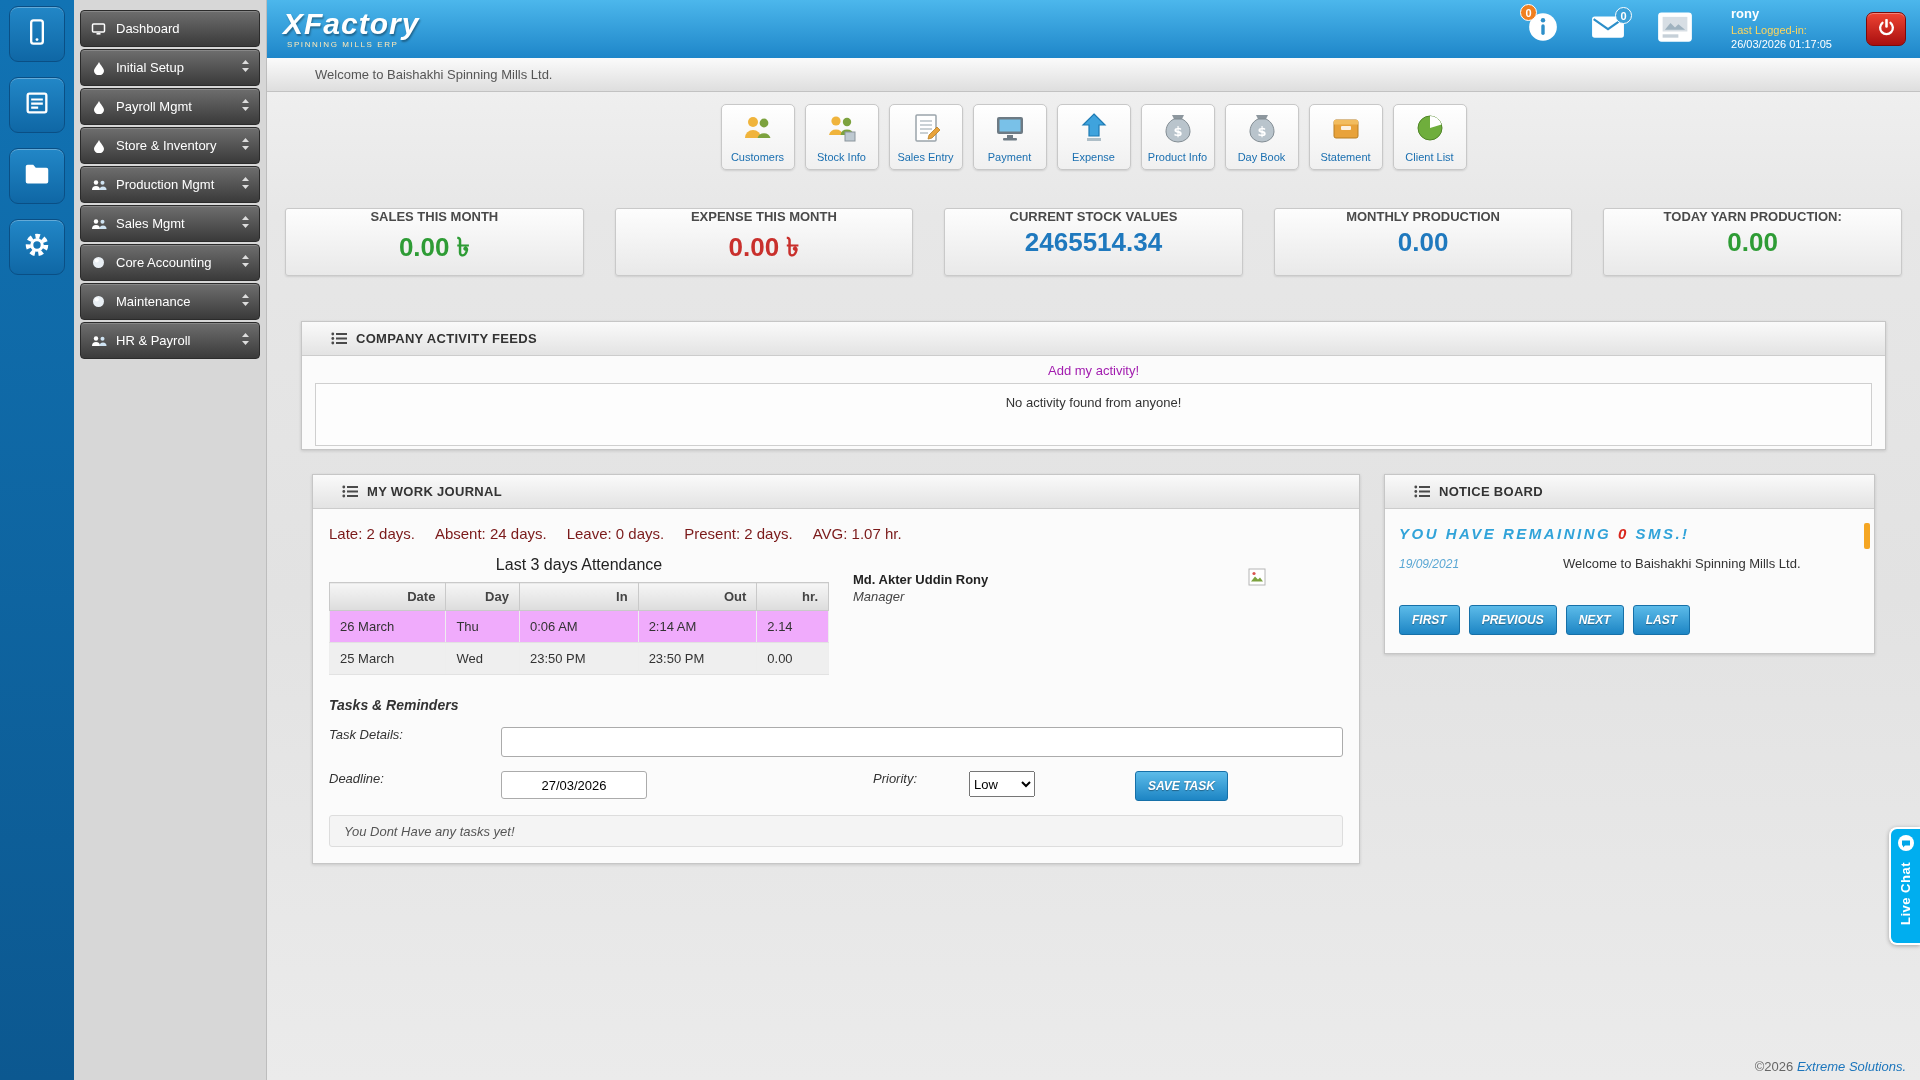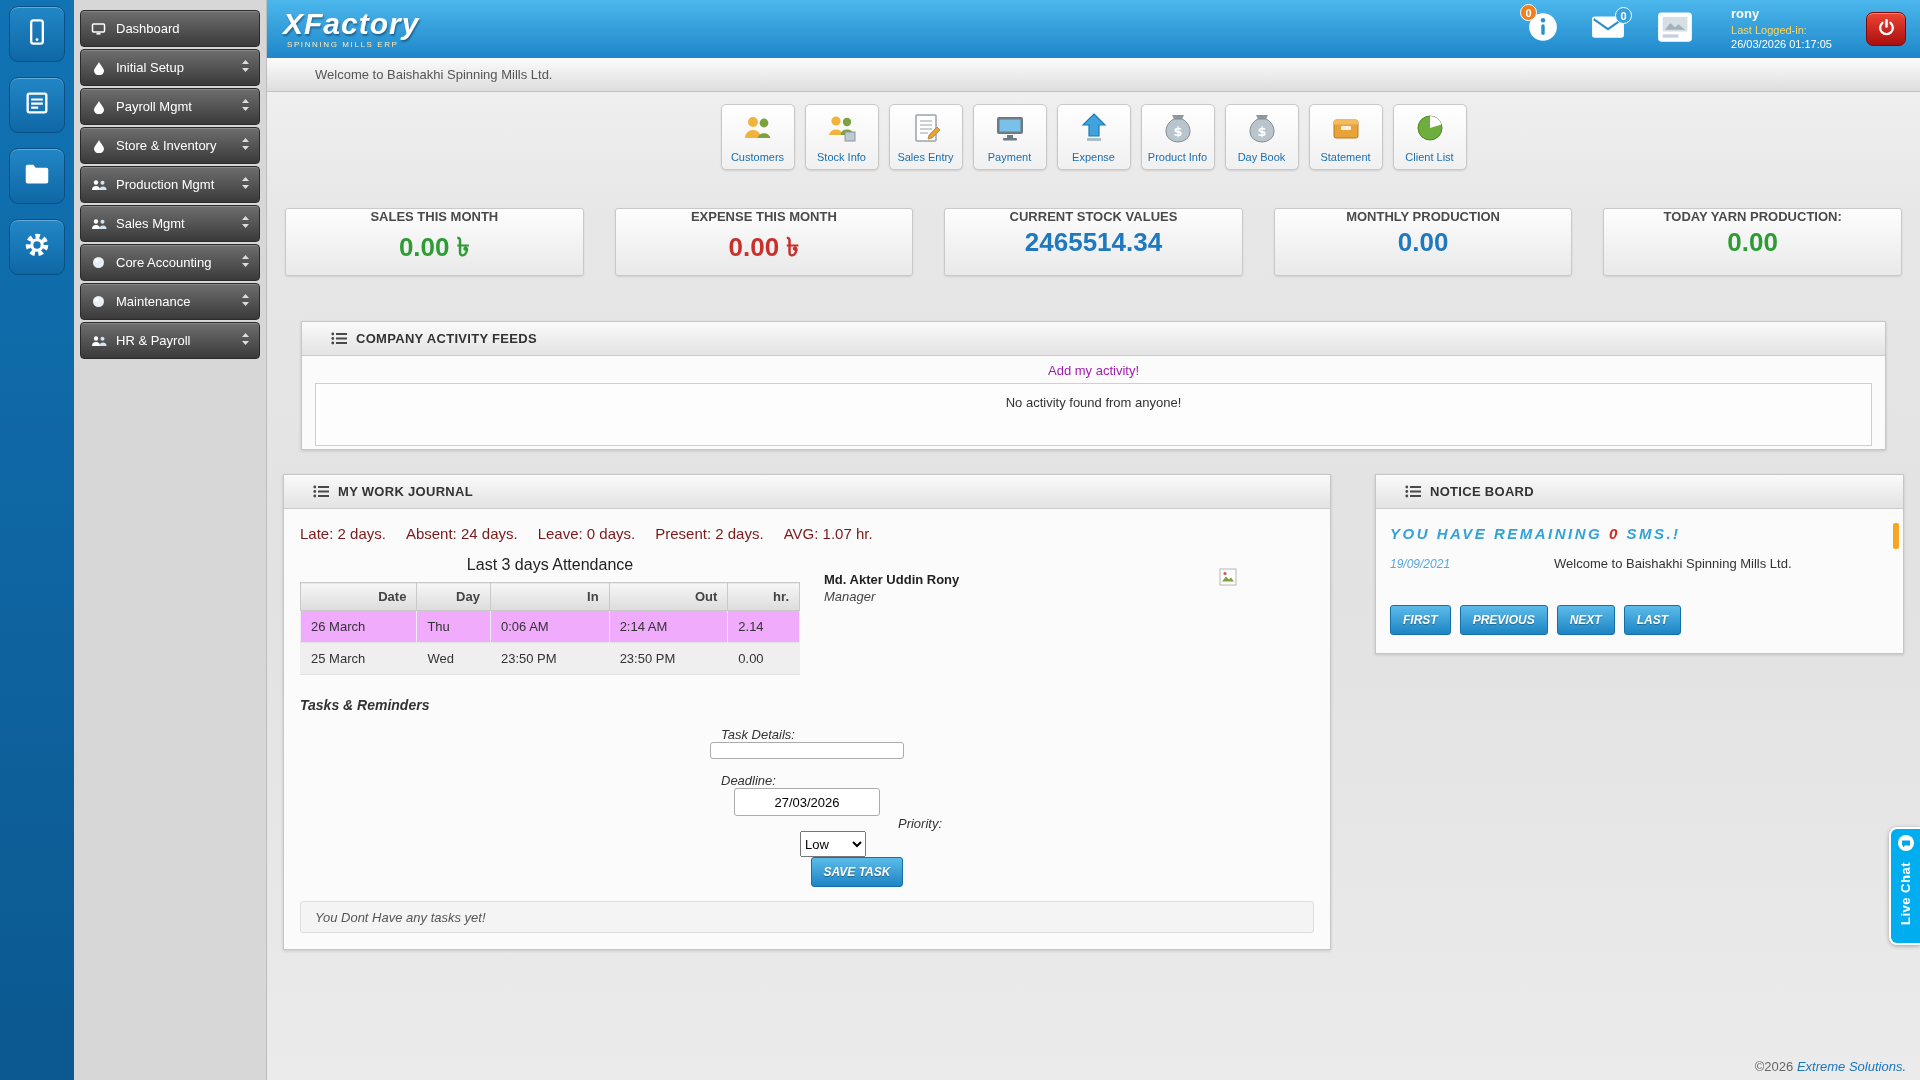--- a/index.html
+++ b/index.html
@@ -56,42 +56,42 @@
   
   .panel { background:#fbfbfb; border:1px solid #c6c6c6; box-shadow:0 1px 3px rgba(0,0,0,.14); }
   .panel-hd { height:34px; background:linear-gradient(#fafafa,#e3e3e3); border-bottom:1px solid #cccccc; display:flex; align-items:center; padding:0 29px; font-size:13px; font-weight:bold; color:#333; letter-spacing:.3px; }
   .panel-hd svg { margin-right:9px; }
 
   .activity { margin:45px 34px 0; }
   .activity-body { padding:7px 13px 3px; }
   .add-activity { display:block; text-align:center; font-size:13px; color:#a21caf; text-decoration:none; cursor:pointer; }
   .activity-box { margin-top:5px; border:1px solid #cfcfcf; background:#fdfdfd; height:63px; text-align:center; padding-top:11px; font-size:13px; color:#333; }
 
-  .cols { display:flex; align-items:flex-start; gap:44px; margin:24px 16px 0; }
+  .cols { display:flex; align-items:flex-start; gap:24px; margin:24px 45px 0; }
   .journal { width:1048px; flex-shrink:0; }
   .journal-body { padding:12px 16px 4px; }
   .summary { font-size:15px; color:#7b1a1a; margin:4px 0 14px; }
   .summary span { margin-right:20px; }
   .journal-grid { display:flex; }
   .att-col { width:500px; flex-shrink:0; }
   .att-title { text-align:center; font-size:16px; color:#222; margin-bottom:8px; }
   table.att { width:100%; border-collapse:collapse; }
   table.att th { background:linear-gradient(#f6f6f6,#dcdcdc); border:1px solid #c9c9c9; font-size:13px; font-weight:600; color:#444; text-align:right; padding:6px 10px; }
   table.att td { font-size:13px; color:#333; padding:8px 10px; border-bottom:1px solid #e2e2e2; border-left:1px solid #eee; border-right:1px solid #eee; }
   tr.r0 td { background:#f0abfc; }
   tr.r1 td { background:#efefef; }
   .user-col { flex:1; padding-top:16px; }
   .user-title { text-align:center; font-size:17px; color:#333; margin-bottom:26px; }
   .user-info-row { display:flex; align-items:flex-start; padding-left:24px; }
   .user-name2 { font-size:13px; font-weight:bold; color:#222; }
   .user-role { font-size:13px; font-style:italic; color:#444; margin-top:2px; }
   .broken-img { margin-left:260px; margin-top:-4px; }
 
   .tasks-title { font-size:14px; font-weight:bold; font-style:italic; color:#333; margin:22px 0 14px; }
-  .task-row { display:flex; align-items:center; margin-bottom:14px;flex-direction:column; }
+  .task-row { display:flex; margin-bottom:14px; }
   .task-lbl { width:172px; font-size:13px; font-style:italic; color:#333; }
   .task-input { flex:1; height:30px; border:1px solid #ababab; border-radius:3px; background:#fff; padding:0 8px; font-size:13px; font-family:"Liberation Sans",sans-serif; }
   .deadline-input { width:146px; height:28px; border:1px solid #ababab; border-radius:3px; text-align:center; font-size:13px; font-family:"Liberation Sans",sans-serif; }
   .priority-lbl { margin-left:226px; font-size:13px; font-style:italic; color:#333; }
   .priority-sel { margin-left:52px; width:66px; height:26px; font-size:13px; font-family:"Liberation Sans",sans-serif; }
   .save-btn { margin-left:100px; }
   .blue-btn { background:linear-gradient(#5cbbe9,#1d85c4); border:1px solid #1670a8; color:#fff; font-style:italic; font-weight:bold; font-size:12px; border-radius:3px; padding:7px 12px; text-shadow:0 1px 1px rgba(0,0,0,.35); cursor:pointer; font-family:"Liberation Sans",sans-serif; }
   .tasks-empty { margin:4px 0 12px; height:32px; background:#f4f4f4; border:1px solid #ddd; border-radius:3px; font-size:13px; font-style:italic; color:#555; line-height:31px; padding-left:14px; }
 
   .notice { flex:1; }

